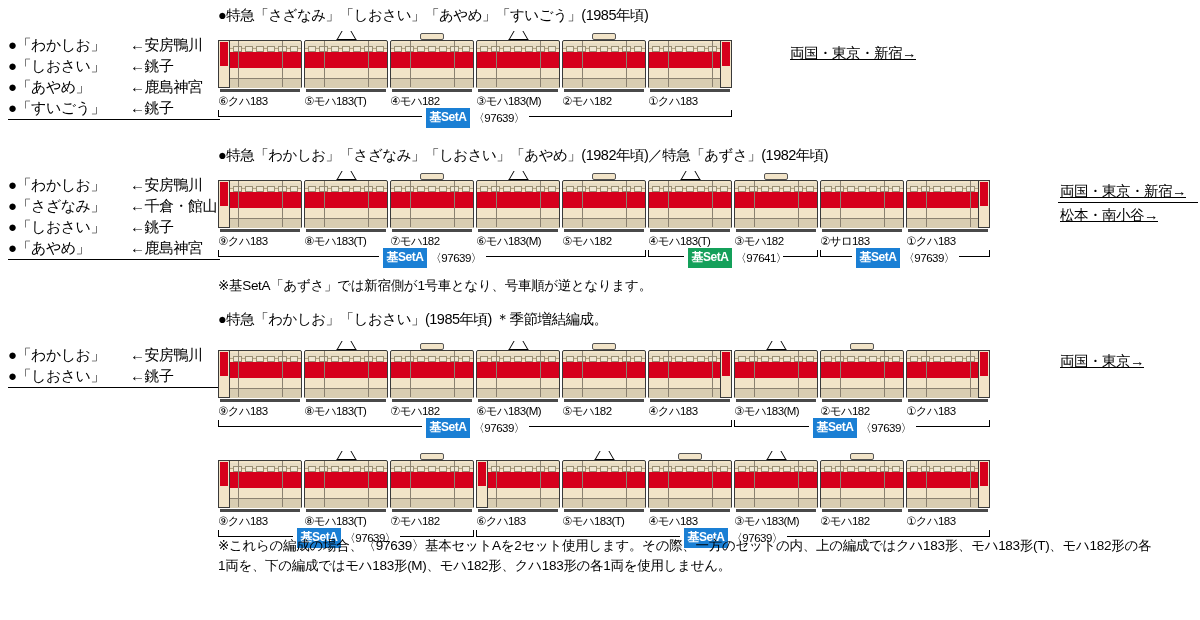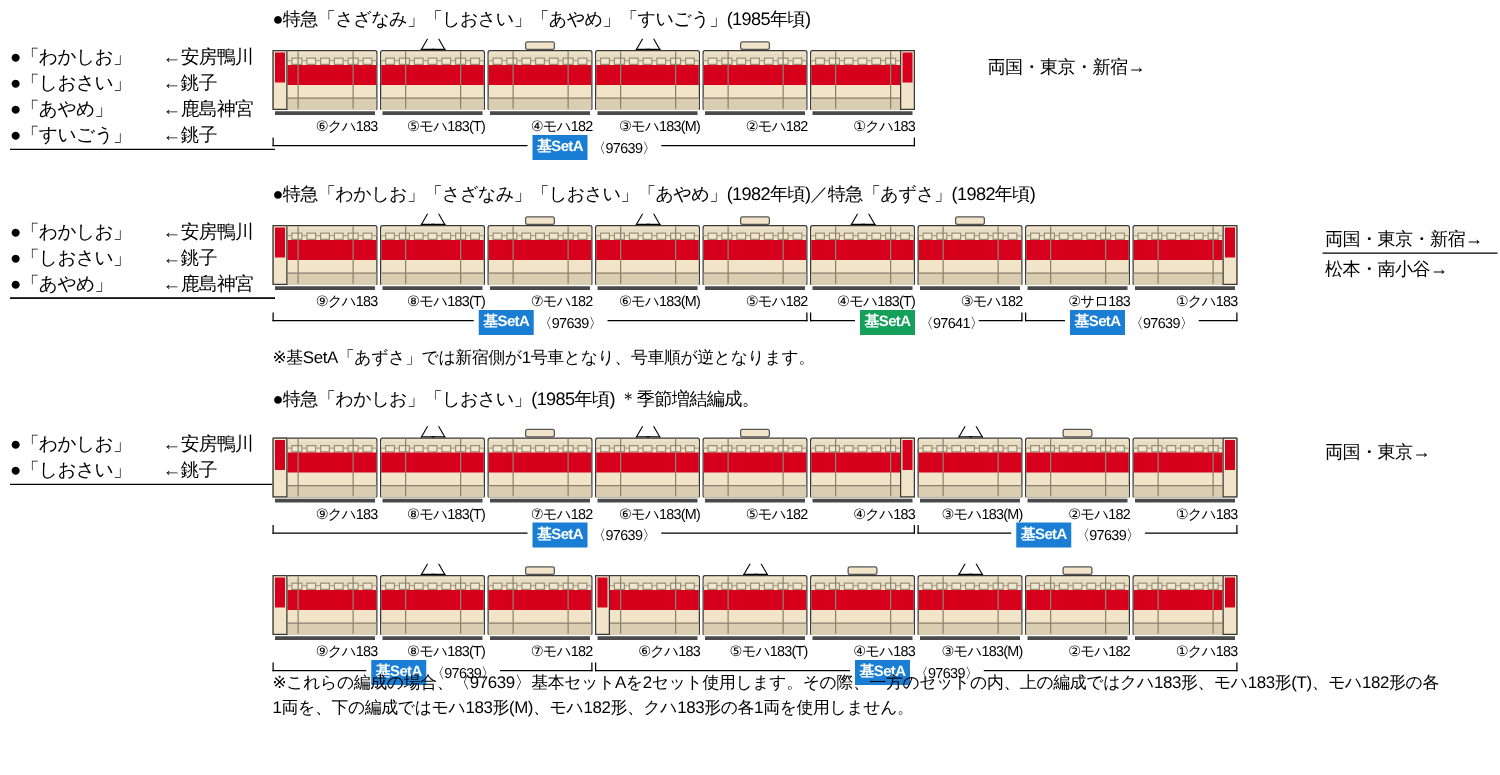--- a/index.html
+++ b/index.html
@@ -15,21 +15,21 @@
   
   .leftblock{position:absolute;left:8px;}
   .lrow{display:flex;align-items:flex-start;height:21px;white-space:nowrap;}
   .lname{font-size:15px;letter-spacing:-0.5px;width:122px;}
   .larrow{font-size:15px;letter-spacing:-0.5px;}
   .rule{border-bottom:1px solid #000;width:212px;margin-top:-1px;}
   
   .heading{position:absolute;font-size:14.5px;white-space:nowrap;letter-spacing:-0.5px;}
   .note{position:absolute;font-size:13.5px;white-space:nowrap;letter-spacing:-0.3px;}
   .note-wrap{position:absolute;font-size:13.5px;letter-spacing:-0.3px;line-height:20px;width:940px;}
-  .destination{position:absolute;font-size:14.5px;white-space:nowrap;letter-spacing:-0.5px;}
+  .destination{position:absolute;font-size:14.5px;white-space:nowrap;letter-spacing:-0.5px;text-decoration:underline;}
   .dest-rule{position:absolute;border-bottom:1px solid #000;}
   
   .train{position:absolute;display:flex;}
   .car{
     position:relative;
     width:84px;height:62px;
     margin-right:2px;
   }
   .carbody{
     position:absolute;left:0;top:10px;width:84px;height:48px;
@@ -78,21 +78,21 @@
     position:absolute;top:10px;width:12px;height:48px;background:#f2e4c8;border:1px solid #3a3a3a;box-sizing:border-box;
   }
   .cab.left{left:0;}
   .cab.right{right:0;}
   .cabface{position:absolute;top:12px;width:8px;height:24px;background:#d6001c;}
   .cabface.left{left:2px;}
   .cabface.right{right:2px;}
   .doorline{position:absolute;top:11px;width:1px;height:46px;background:#8b8170;}
   
   .captions{position:absolute;display:flex;}
-  .cap{width:84px;margin-right:2px;text-align:right;font-size:11.5px;white-space:nowrap;letter-spacing:-0.6px;}
+  .cap{width:84px;margin-right:2px;text-align:left;font-size:11.5px;white-space:nowrap;letter-spacing:-0.6px;}
   .setline{position:absolute;height:1px;background:#000;}
   .setbadge{position:absolute;display:flex;align-items:center;white-space:nowrap;font-size:11.5px;}
   .chip{
     display:inline-block;color:#fff;font-weight:bold;font-size:12px;
     padding:1px 4px 2px 4px;letter-spacing:-0.5px;
   }
   .chip.base{background:#1a7fd4;}
   .chip.zou{background:#14a05a;}
   .code{margin-left:3px;font-size:11.5px;letter-spacing:-0.5px;}
   .tick{position:absolute;width:1px;height:7px;background:#000;}
@@ -260,20 +260,24 @@
   </div>
 
 <div class="destination" style="left:790px;top:44px;">両国・東京・新宿→</div>
 
 <div class="heading" style="left:218px;top:146px;">●特急「わかしお」「さざなみ」「しおさい」「あやめ」(1982年頃)／特急「あずさ」(1982年頃)</div>
 
 <div class="leftblock" style="top:176px;">
   <div class="lrow">
     <span class="lname">●「わかしお」</span>
     <span class="larrow">←安房鴨川</span>
+  </div>
+  <div class="lrow">
+    <span class="lname">●「さざなみ」</span>
+    <span class="larrow">←千倉・館山</span>
   </div>
   <div class="lrow">
     <span class="lname">●「しおさい」</span>
     <span class="larrow">←銚子</span>
   </div>
   <div class="lrow">
     <span class="lname">●「あやめ」</span>
     <span class="larrow">←鹿島神宮</span>
   </div>
   <div class="rule"></div>

